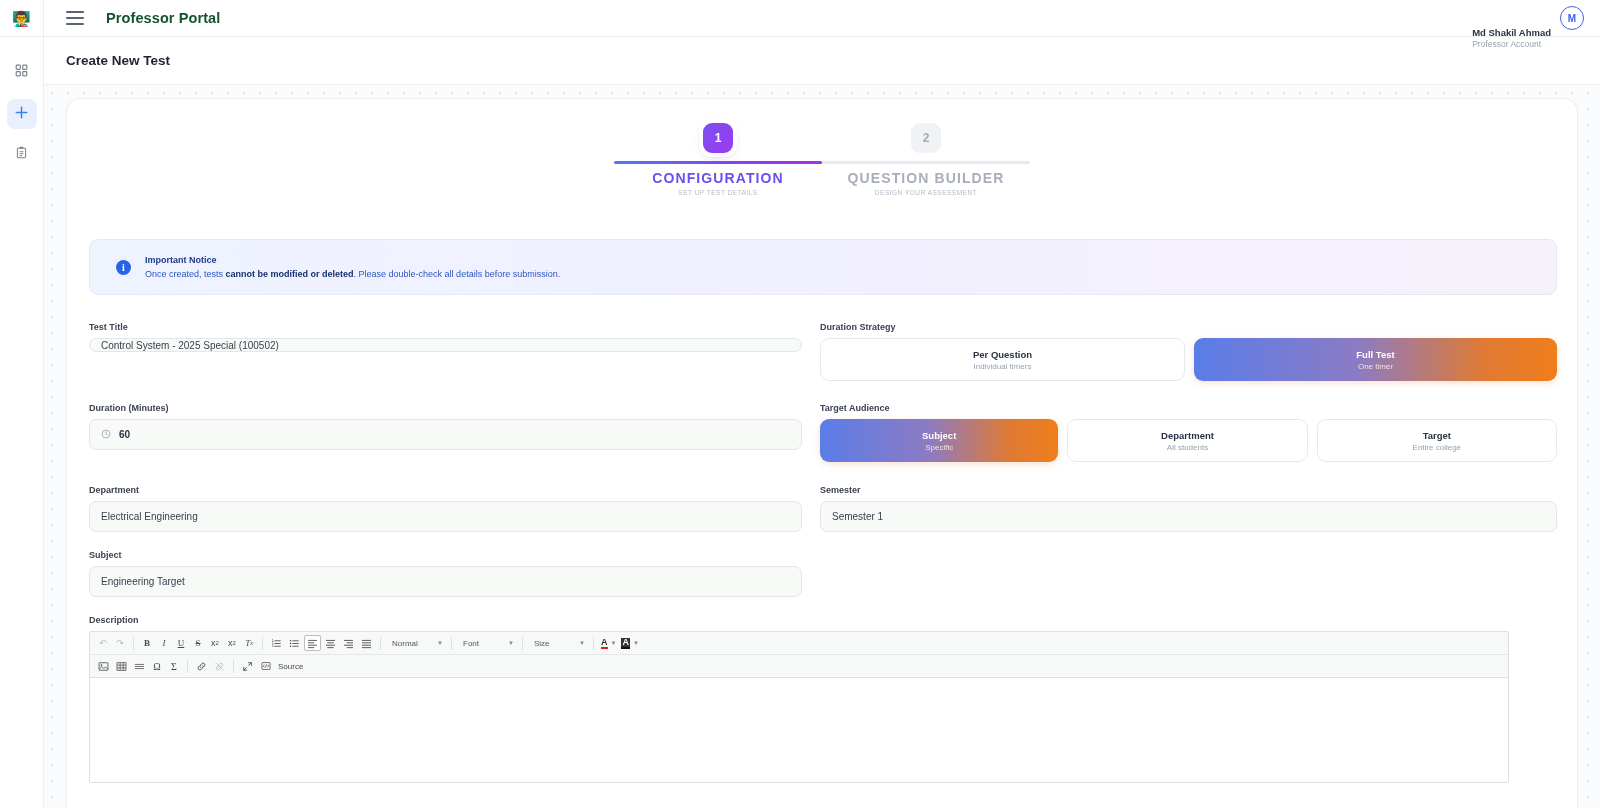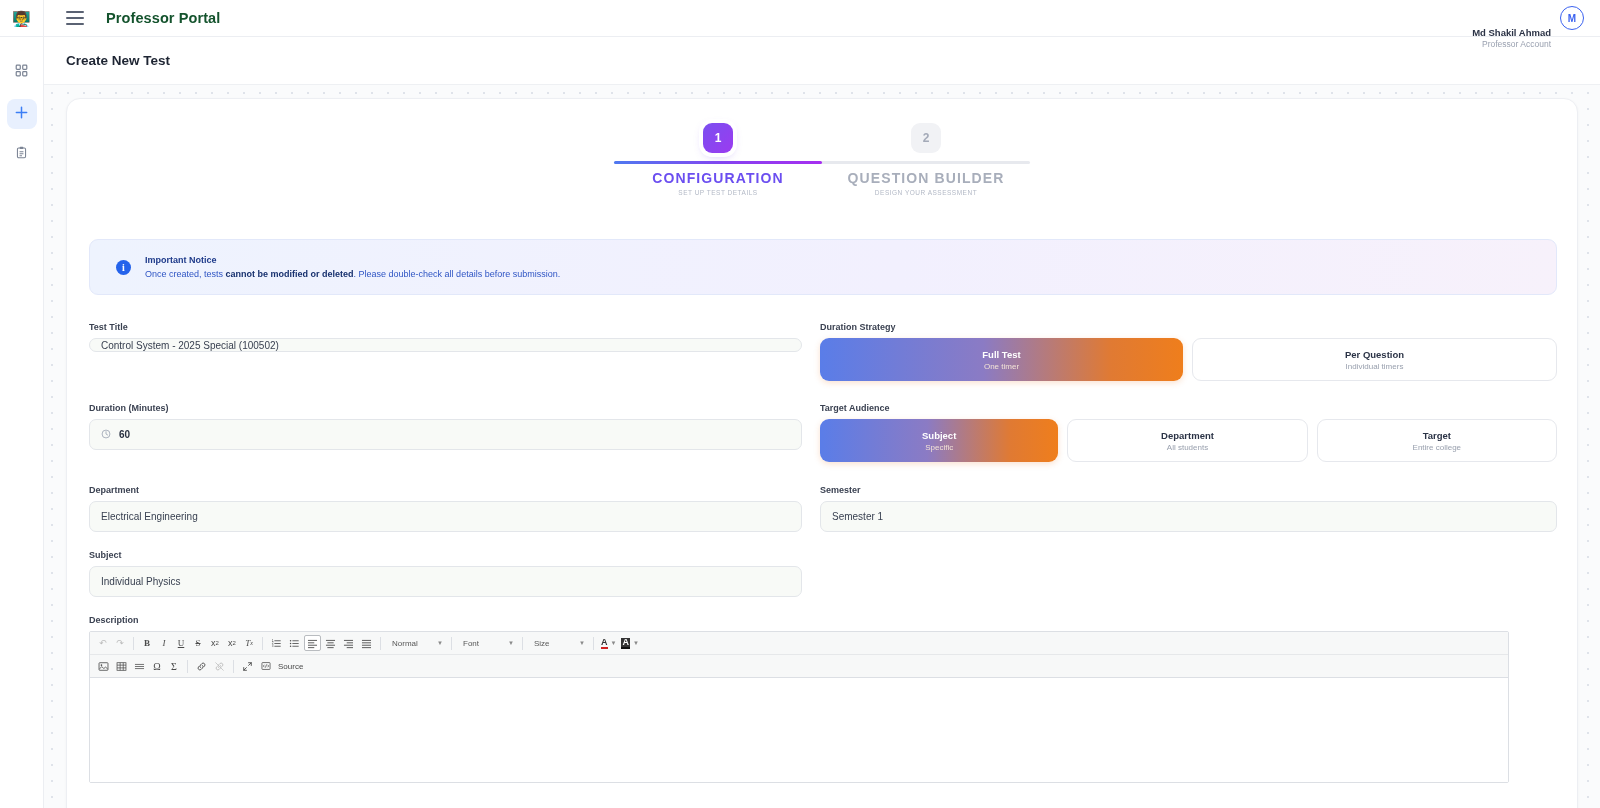--- a/index.html
+++ b/index.html
@@ -50,21 +50,21 @@
   #hamburger i { display: block; height: 1.6px; background: #5a6273; border-radius: 2px; }
   #brand {
     margin-left: 22px;
     font-size: 14.5px; font-weight: bold; color: #14532d;
     letter-spacing: .1px;
   }
   #user-block {
     margin-left: auto; margin-right: 16px;
     display: flex; align-items: center; gap: 9px;
   }
-  #user-text { text-align: right; line-height: 1.25; margin-top: 40px; }
+  #user-text { line-height: 1.25; margin-top: 40px; }
   #user-name { font-size: 9.5px; font-weight: bold; color: #2c3346; }
   #user-role { font-size: 8.5px; color: #9aa1b0; }
   #user-avatar {
     width: 24px; height: 24px; border-radius: 50%;
     border: 1.4px solid #3b62f0; color: #3b62f0;
     display: flex; align-items: center; justify-content: center;
     font-size: 10px; font-weight: bold; background: #fff;
     cursor: pointer;
   }
 
@@ -328,27 +328,27 @@
 
     <div style="position:absolute;left:22px;top:223px;width:713px">
       <div class="field-label">Test Title</div>
       <div class="text-input" style="height:14px">
         <span>Control System - 2025 Special (100502)</span>
       </div>
     </div>
     <div style="position:absolute;left:753px;top:223px;width:737px">
       <div class="field-label">Duration Strategy</div>
       <div class="opt-row">
+        <div class="opt">
+          <div class="opt-main">Per Question</div>
+          <div class="opt-sub">Individual timers</div>
+        </div>
         <div class="opt selected">
           <div class="opt-main">Full Test</div>
           <div class="opt-sub">One timer</div>
-        </div>
-        <div class="opt">
-          <div class="opt-main">Per Question</div>
-          <div class="opt-sub">Individual timers</div>
         </div>
       </div>
     </div>
 
     <div style="position:absolute;left:22px;top:304px;width:713px">
       <div class="field-label">Duration (Minutes)</div>
       <div class="text-input" style="height:31px">
         <span class="clock">
           <svg width="10" height="10" viewBox="0 0 16 16" fill="none" stroke="currentColor" stroke-width="1.3">
             <circle cx="8" cy="8" r="6.3"></circle>
@@ -385,21 +385,21 @@
     <div style="position:absolute;left:753px;top:386px;width:737px">
       <div class="field-label">Semester</div>
       <div class="text-input" style="height:31px">
         <span>Semester 1</span>
       </div>
     </div>
 
     <div style="position:absolute;left:22px;top:451px;width:713px">
       <div class="field-label">Subject</div>
       <div class="text-input" style="height:31px">
-        <span>Individual Physics</span>
+        <span>Engineering Target</span>
       </div>
     </div>
 
     <div style="position:absolute;left:22px;top:516px;width:1468px">
       <div class="field-label">Description</div>
       <div id="editor" style="position:relative;top:0">
 
         <div class="tb-row">
           <div class="tbtn dim">↶</div>
           <div class="tbtn dim">↷</div>

